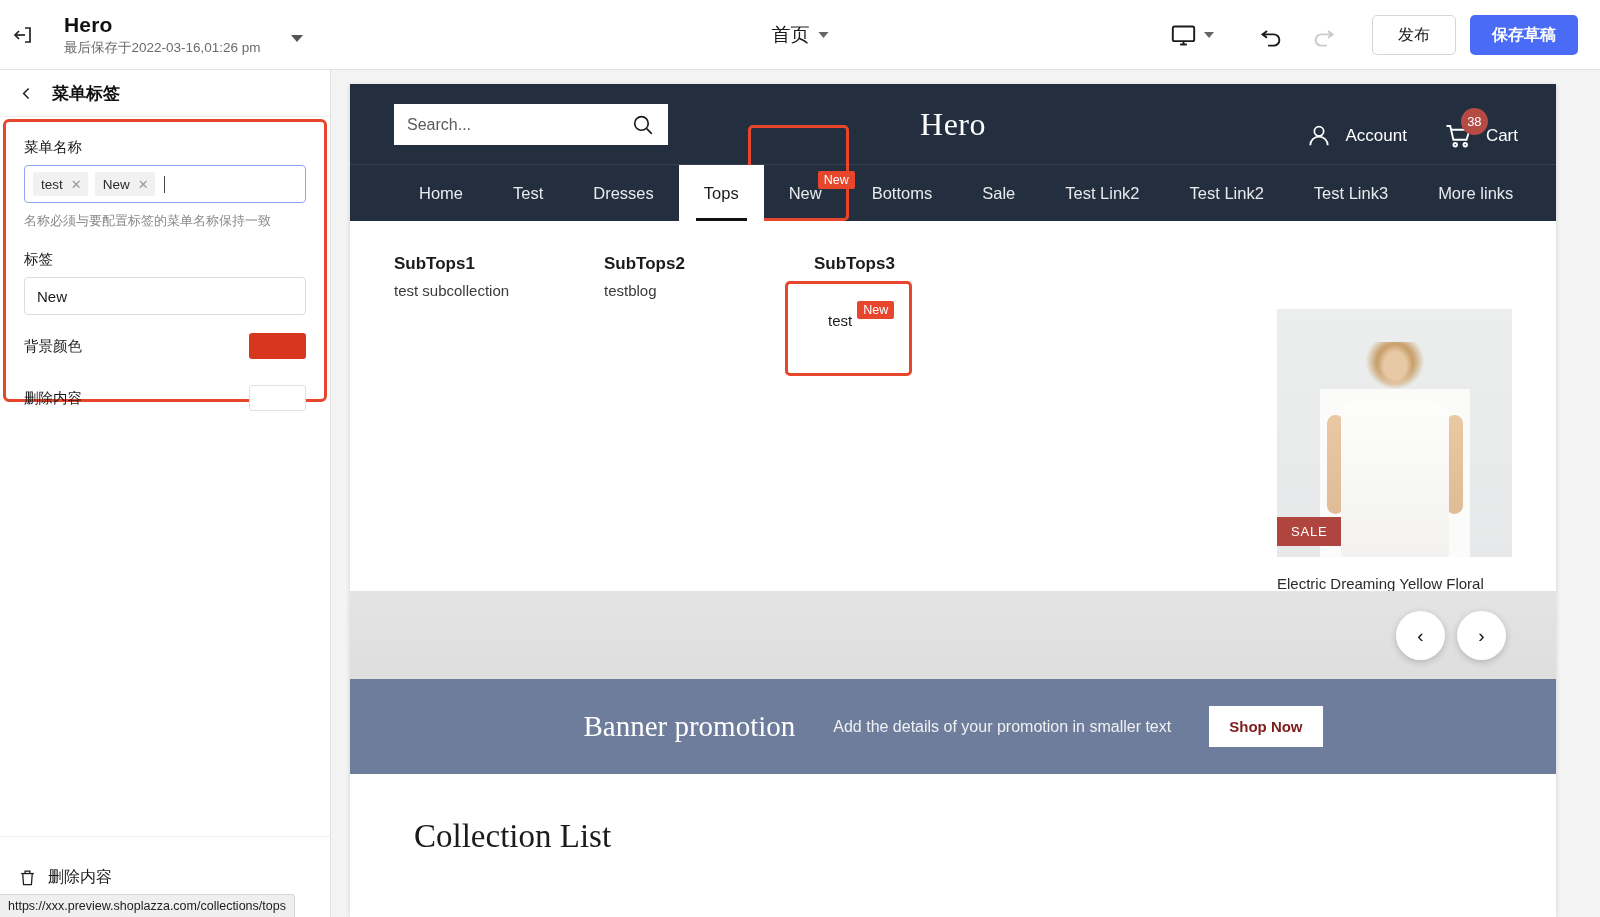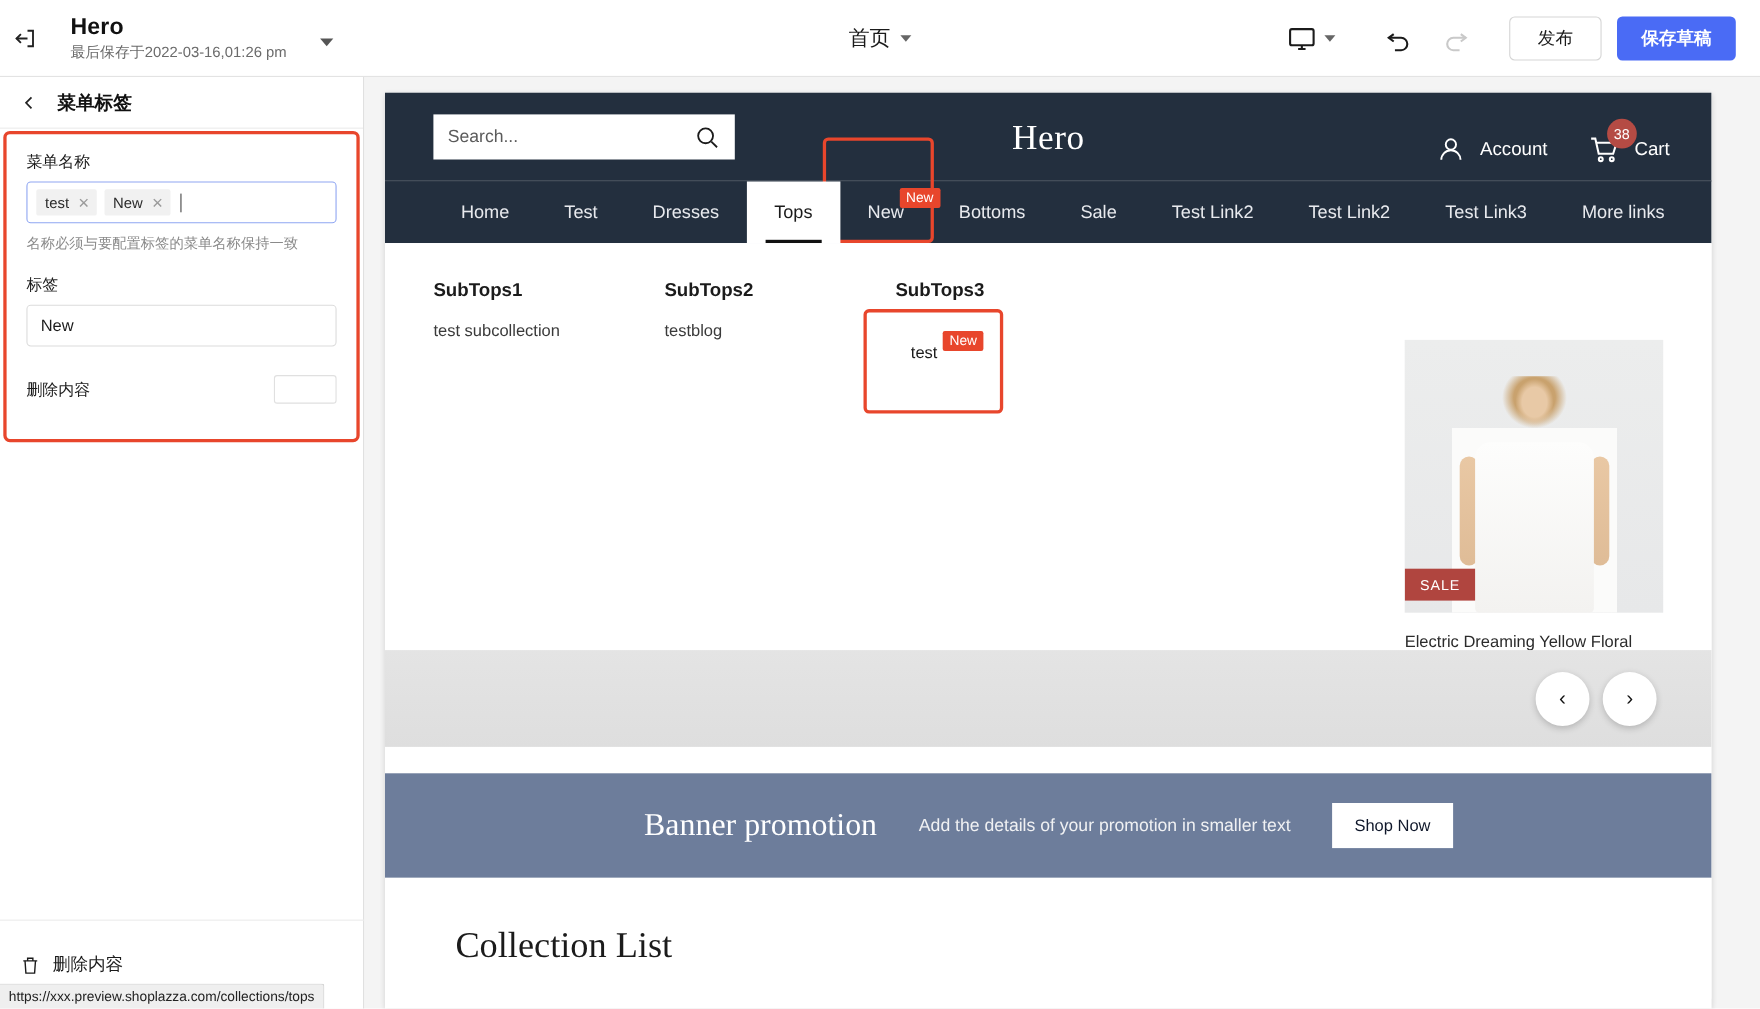--- a/index.html
+++ b/index.html
@@ -155,21 +155,21 @@
     font-size: 12.5px; padding: 2px 6px; border-radius: 2px; line-height: 1.15;
   }
   .nav-sel-box {
     position: absolute; left: 398px; top: -40px; width: 101px; height: 96px;
     border: 3px solid #e8462c; border-radius: 5px; pointer-events: none;
   }
 
   .submenu { background: #fff; height: 370px; position: relative; padding: 33px 44px 0 44px; }
   .sm-cols { display: flex; }
   .sm-col { width: 210px; }
-  .sm-head { font-size: 17px; font-weight: bold; color: #1b1b1b; margin-bottom: 18px; }
+  .sm-head { font-size: 17px; font-weight: bold; color: #1b1b1b; margin-bottom: 8px; }
   .sm-link { font-size: 15px; color: #3a3a3a; cursor: pointer; position: relative; display: inline-block; }
   .sm-sel-box {
     position: absolute; left: 435px; top: 60px; width: 127px; height: 95px;
     border: 3px solid #e8462c; border-radius: 5px; pointer-events: none;
   }
   .sm-sel-item { position: absolute; left: 478px; top: 91px; font-size: 15px; color: #1b1b1b; }
   .sm-badge {
     position: absolute; top: -11px; right: -42px; background: #e8462c; color: #fff;
     font-size: 12.5px; padding: 2px 6px; border-radius: 2px; line-height: 1.15;
   }
@@ -213,26 +213,26 @@
     position: relative;
   }
   .carousel-btns { position: absolute; right: 50px; top: 20px; display: flex; gap: 12px; }
   .c-btn {
     width: 49px; height: 49px; border-radius: 50%; background: #fff;
     box-shadow: 0 2px 7px rgba(0,0,0,.2); display: flex; align-items: center;
     justify-content: center; cursor: pointer; color: #111; font-size: 19px;
   }
   .banner {
     background: #6d7d9b; height: 95px; display: flex; align-items: center;
-    justify-content: center; gap: 38px; margin-top: 24px;
+    justify-content: center; gap: 38px;
   }
   .banner-title { font-family: "Liberation Serif", serif; font-size: 29px; color: #fff; }
   .banner-sub { font-size: 16px; color: #f0f1f3; }
   .shop-now {
-    background: #fff; color: #0f172a; font-size: 15px; font-weight: normal;
+    background: #fff; color: #7f1d1d; font-size: 15px; font-weight: bold;
     padding: 12px 20px; cursor: pointer;
   }
   .collection-sec { background: #fff; padding: 44px 44px 0 44px; height: 110px; }
   .collection-title { font-family: "Liberation Serif", serif; font-size: 33px; color: #1b1b1b; margin-left: 20px; }
 
   .statusbar {
     position: absolute; left: 0; bottom: 0; height: 23px;
     background: #efefef; border: 1px solid #d6d6d6; border-left: none; border-bottom: none;
     border-radius: 0 3px 0 0; display: flex; align-items: center; padding: 0 8px;
     font-size: 12.5px; color: #222; z-index: 30;
@@ -311,20 +311,24 @@
           <span>New</span>
           <span class="chip-x">✕</span>
         </span>
         <span class="caret-bar"></span>
       </div>
       <div class="fld-hint">名称必须与要配置标签的菜单名称保持一致</div>
 
       <div class="fld-label" style="margin-top:20px;">标签</div>
       <div class="text-input">New</div>
 
+      <div class="color-row">
+        <span class="lbl">背景颜色</span>
+        <span class="swatch" id="bg-swatch" style="background: rgb(217, 54, 31);"></span>
+      </div>
       <div class="color-row" style="margin-top:26px;">
         <span class="lbl">删除内容</span>
         <span class="swatch swatch-border" id="text-swatch" style="background: rgb(255, 255, 255);"></span>
       </div>
     </div>
 
     <div class="sb-footer">
       <svg width="19" height="19" viewBox="0 0 24 24" fill="none" stroke="#1b1b1b" stroke-width="1.6">
         <path d="M4 7 H20"></path>
           <path d="M9 7 V4 H15 V7"></path>

